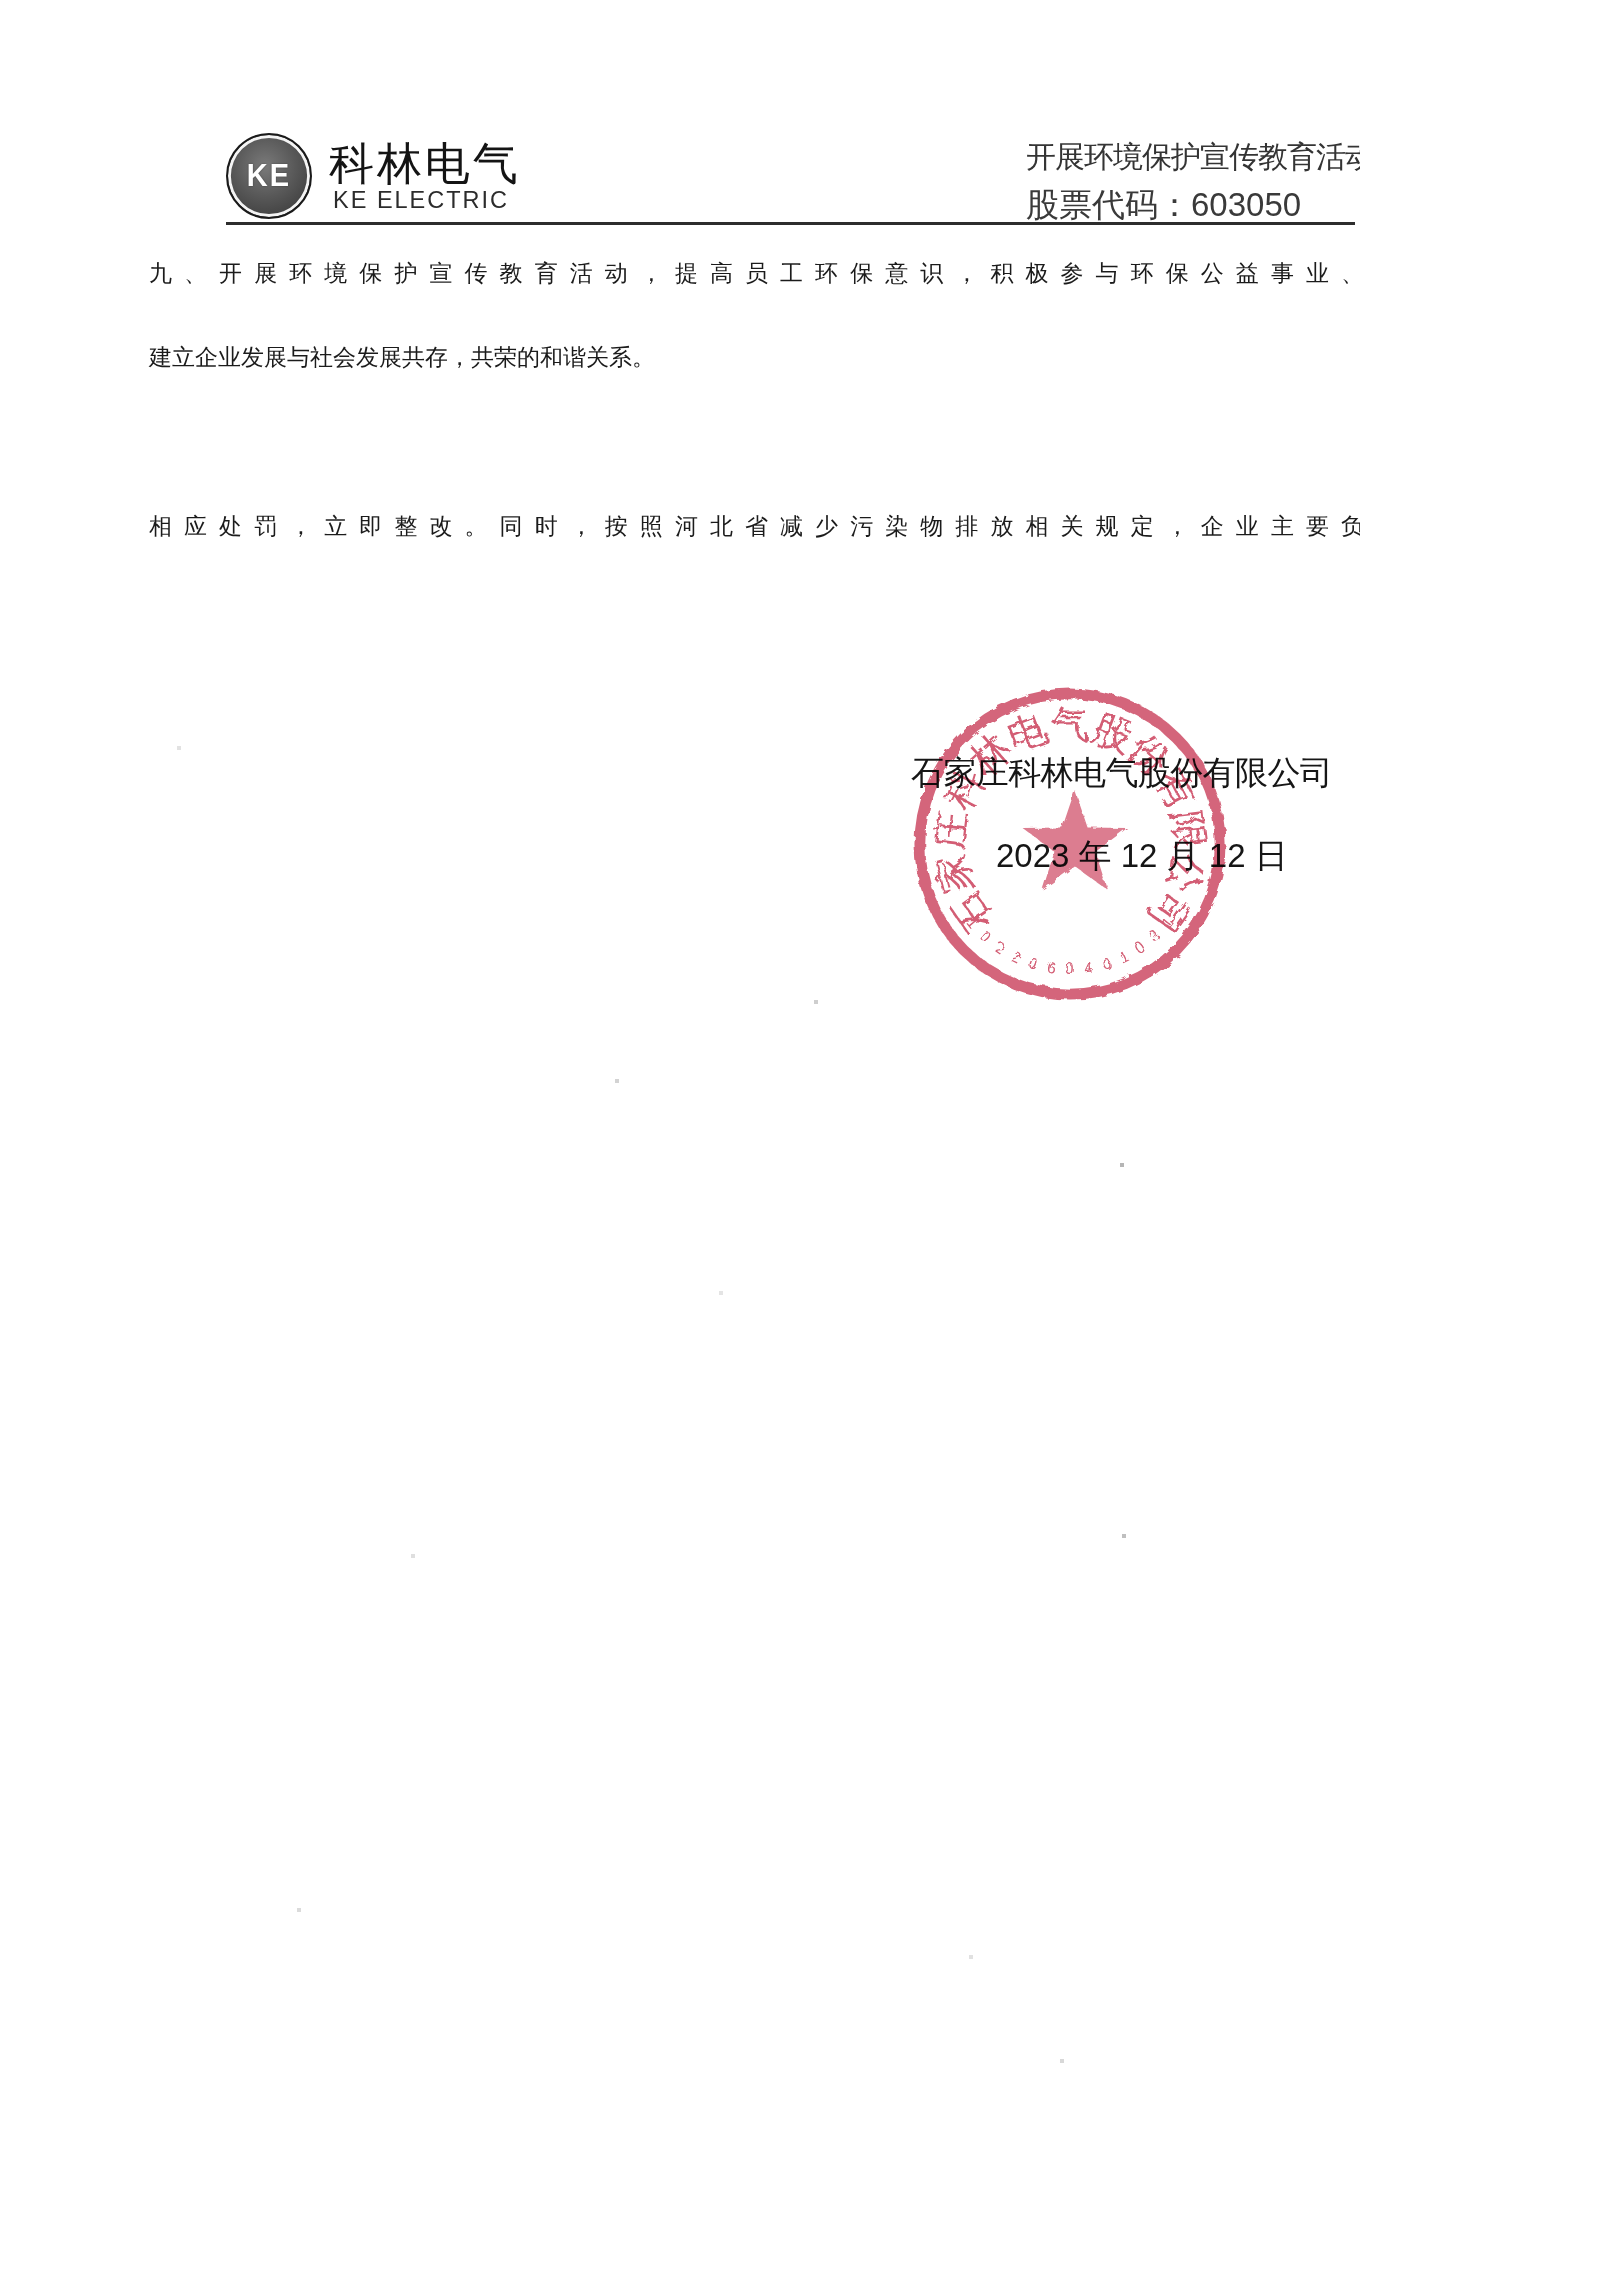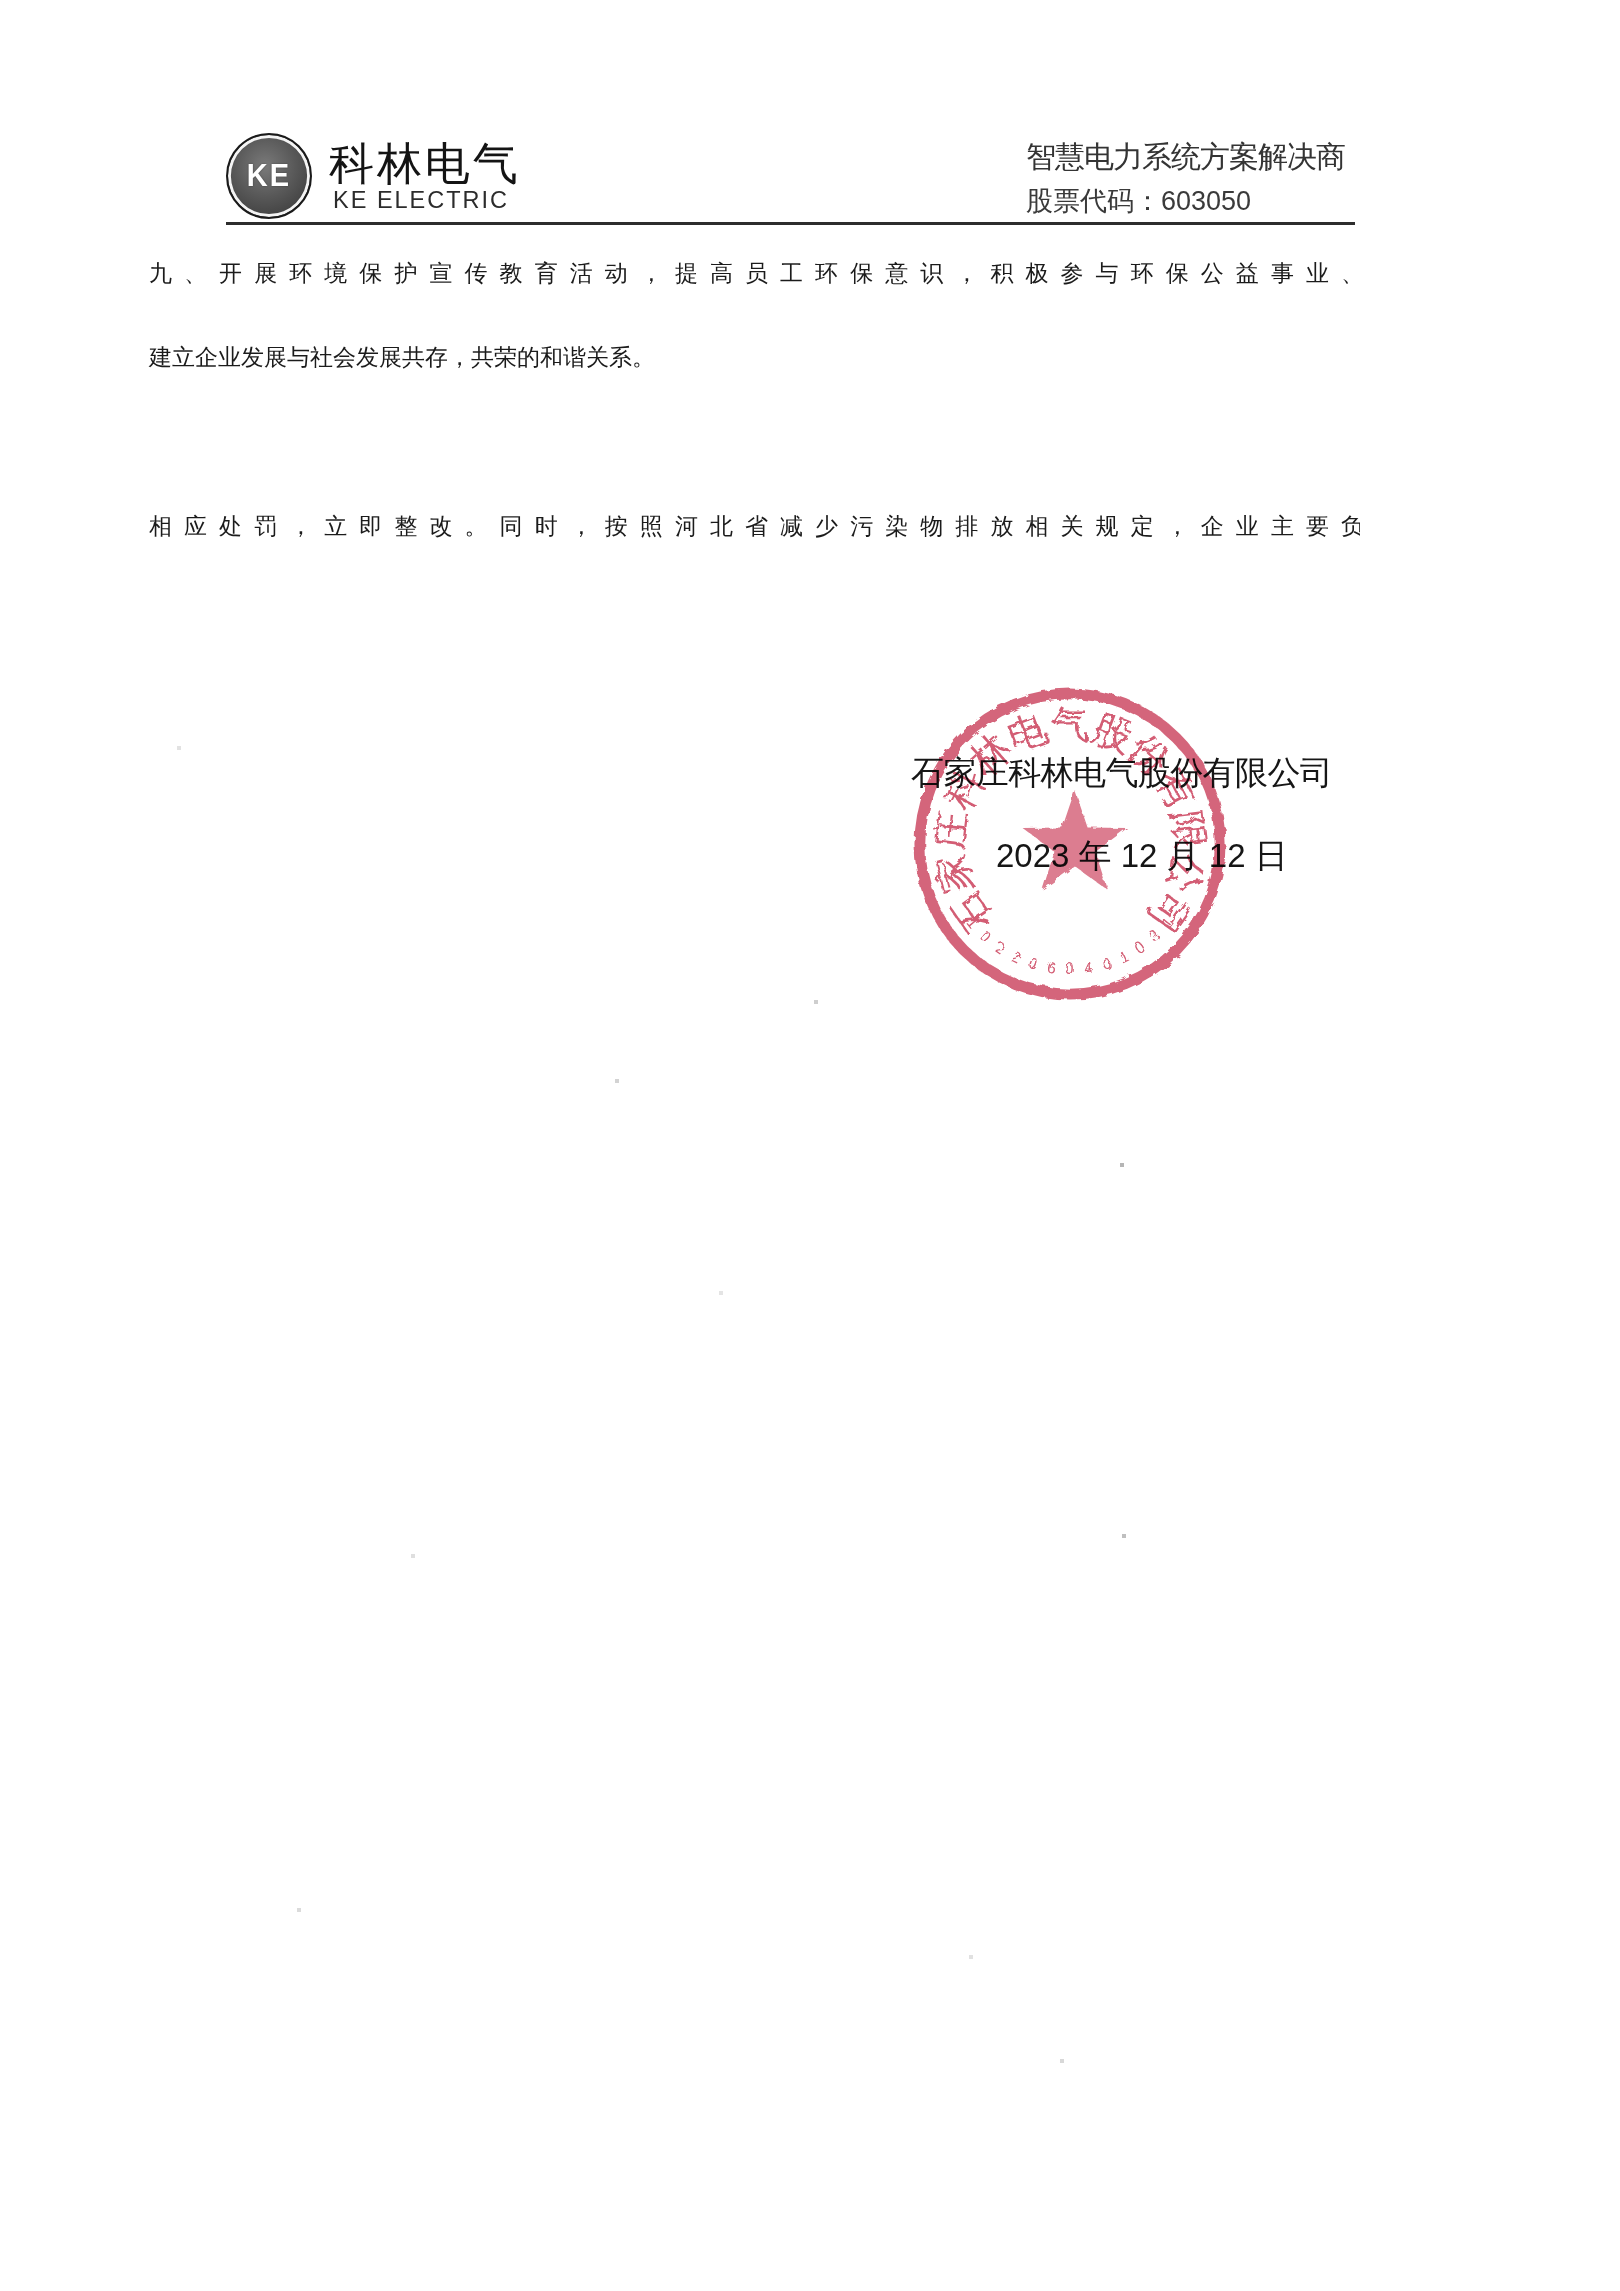--- a/index.html
+++ b/index.html
@@ -36,21 +36,21 @@
     font-size:23.5px;letter-spacing:2px;color:#2c2c2c;
     line-height:1;white-space:nowrap;
   }
   .tagline{
     position:absolute;left:1026px;top:142px;
     font-size:30px;letter-spacing:-1px;color:#343434;
     line-height:1;white-space:nowrap;
   }
   .stock-code{
     position:absolute;left:1026px;top:188px;
-    font-size:27px;color:#3a3a3a;
+    font-size:33px;color:#3a3a3a;
     line-height:1;white-space:nowrap;
   }
   .header-rule{
     position:absolute;left:226px;top:222px;width:1129px;height:2.9px;
     background:#2d2d2d;
   }
   
   .bodyline{
     position:absolute;left:149px;width:1215px;
     font-size:23px;line-height:1.25;color:#1b1b1b;
@@ -112,21 +112,21 @@
 </head>
 <body>
 
 <div class="page">
 
   <div class="logo-circle">
     <span class="logo-monogram">KE</span>
   </div>
   <div class="brand-cn">科林电气</div>
   <div class="brand-en">KE ELECTRIC</div>
-  <div class="tagline">智慧电力系统方案解决商</div>
+  <div class="tagline">开展环境保护宣传教育活动</div>
   <div class="stock-code">股票代码：603050</div>
   <div class="header-rule"></div>
 
   <div class="bodyline bl1 fill">九、开展环境保护宣传教育活动，提高员工环保意识，积极参与环保公益事业、</div>
   <div class="bodyline bl2">建立企业发展与社会发展共存，共荣的和谐关系。</div>
   <div class="bodyline bl4 fill">相应处罚，立即整改。同时，按照河北省减少污染物排放相关规定，企业主要负</div>
 
   <div class="sig-company">石家庄科林电气股份有限公司</div>
   <div class="sig-date">2023 年 12 月 12 日</div>
 

